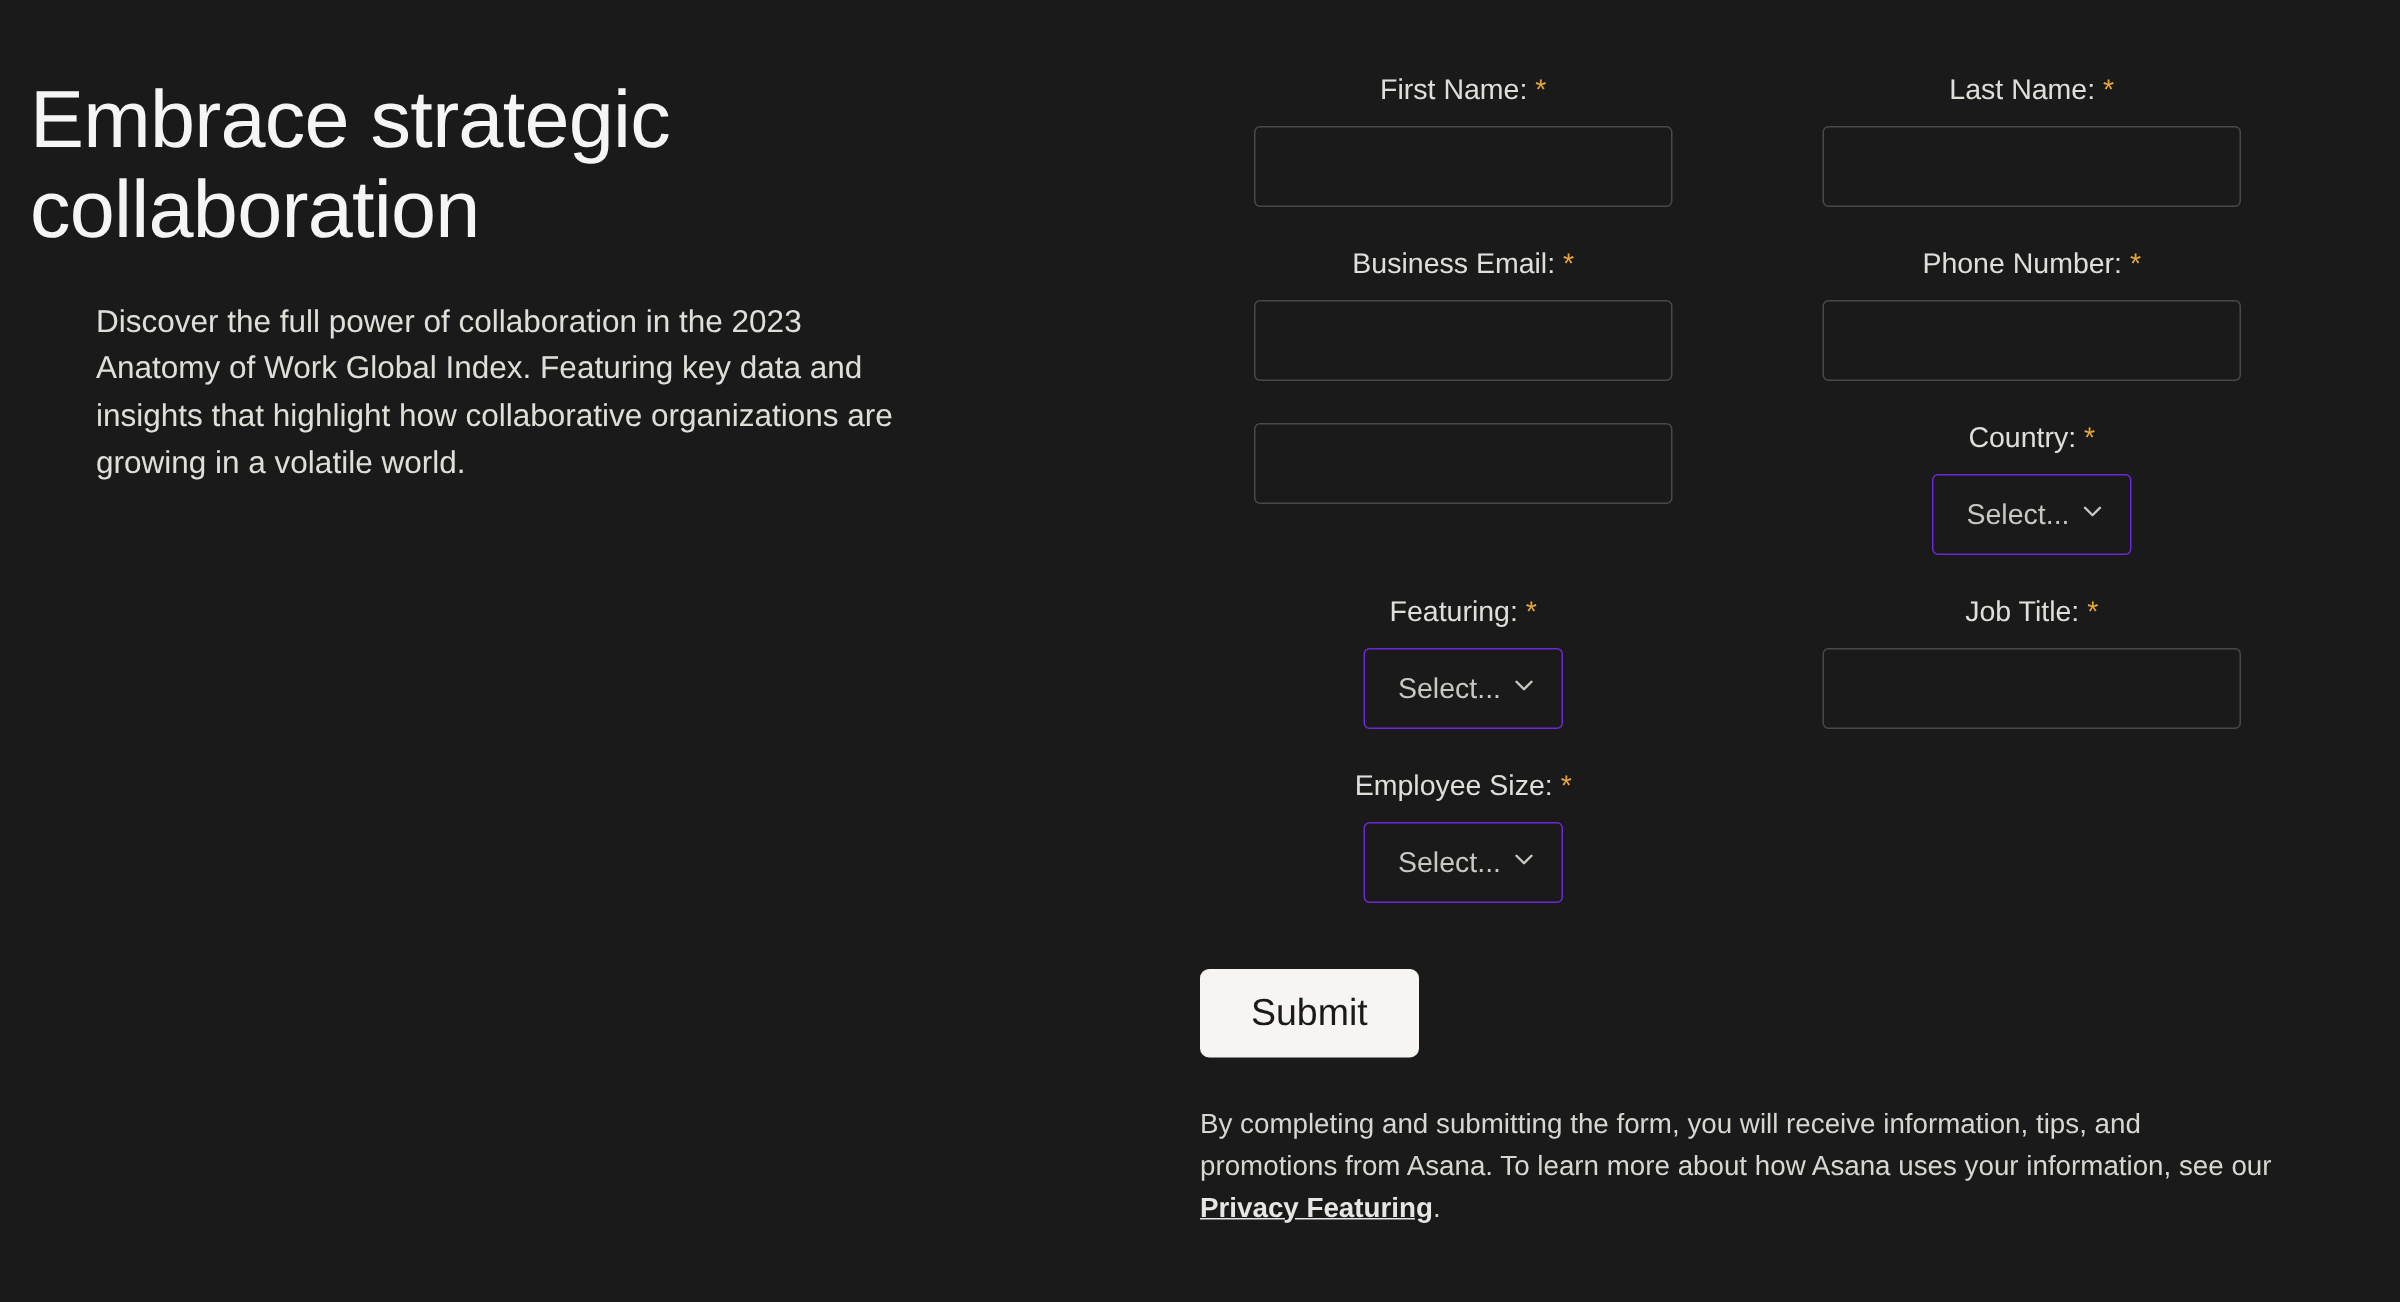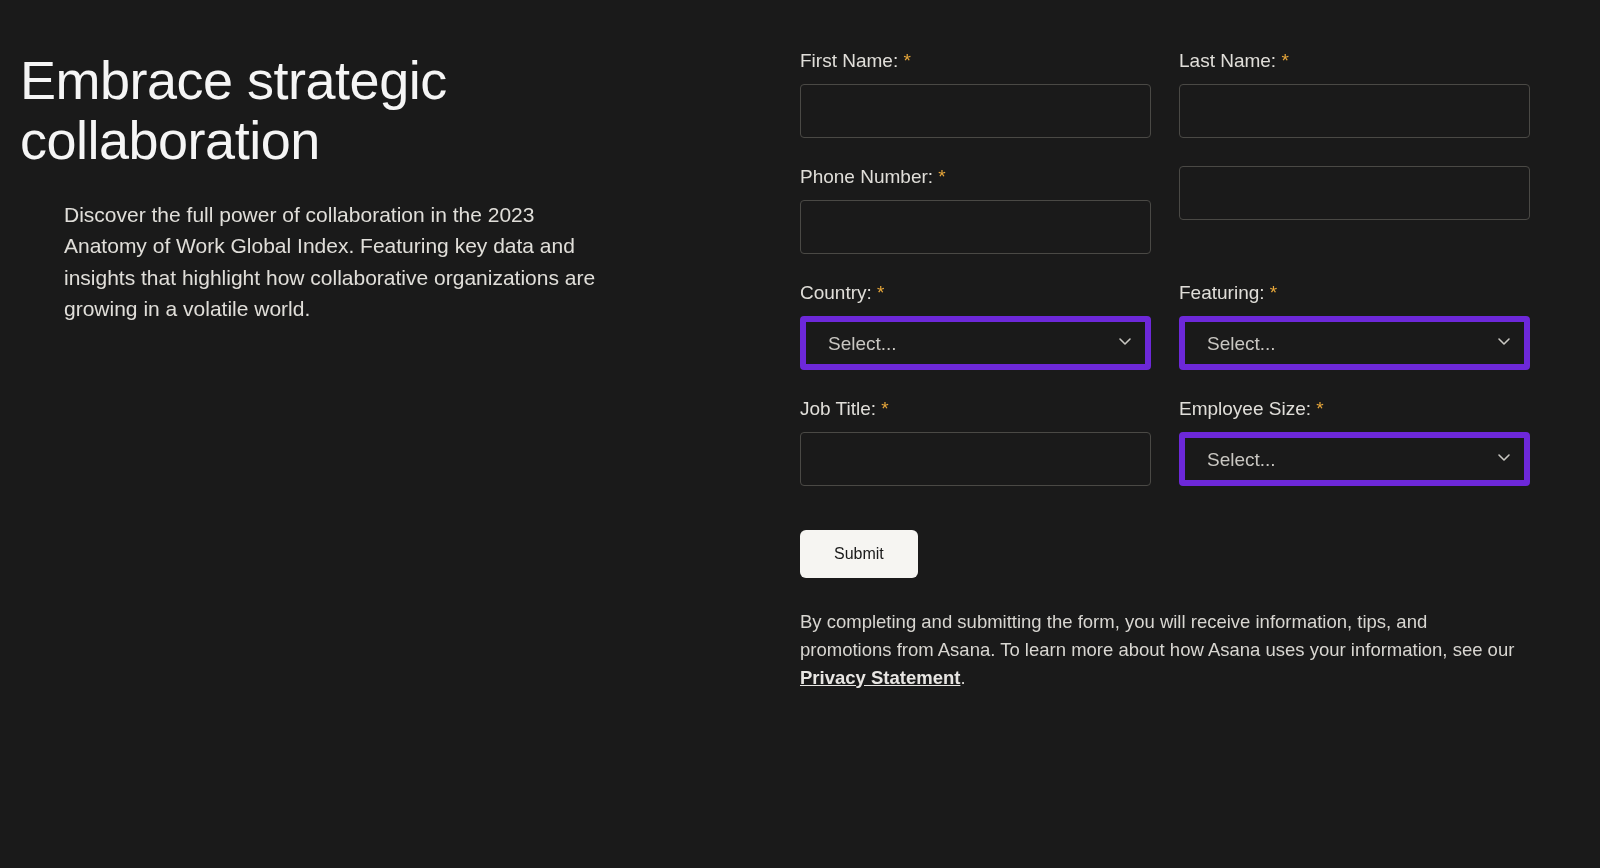--- a/index.html
+++ b/index.html
@@ -47,20 +47,21 @@
   }
   .form-grid {
     display: grid;
     grid-template-columns: 1fr 1fr;
     column-gap: 28px;
     row-gap: 28px;
   }
   .field {
     display: flex;
     flex-direction: column;
+    align-items: center;
   }
   .field.half {
     grid-column: span 1;
   }
   .label {
     font-size: 19px;
     color: #e0ded9;
     margin-bottom: 12px;
     font-weight: 400;
   }
@@ -78,21 +79,21 @@
     outline: none;
   }
   .select-wrap {
     position: relative;
     height: 54px;
   }
   .select {
     width: 100%;
     height: 54px;
     background: transparent;
-    border: 6px solid #6d28d9;
+    border: 1px solid #6d28d9;
     border-radius: 4px;
     color: #c9c7c2;
     font-size: 19px;
     padding: 0 40px 0 22px;
     appearance: none;
     -webkit-appearance: none;
     outline: none;
   }
   .select option {
     background: #1a1a1a;
@@ -105,21 +106,21 @@
     transform: translateY(-50%);
     pointer-events: none;
     color: #c9c7c2;
   }
   .submit-row {
     margin-top: 44px;
   }
   .submit-btn {
     background: #f6f5f2;
     color: #1a1a1a;
-    font-size: 16px;
+    font-size: 25px;
     font-weight: 500;
     border: none;
     border-radius: 6px;
     padding: 15px 34px;
     cursor: pointer;
   }
   .consent {
     margin-top: 30px;
     font-size: 18.5px;
     line-height: 1.5;
@@ -154,20 +155,27 @@
       </div>
 
       <div class="field half">
         <label class="label">
           <span>Last Name:</span>
           <span class="req">*</span>
         </label>
         <input type="text" class="input-text" style="">
       </div>
 
+      <div class="field half">
+        <label class="label">
+          <span>Business Email:</span>
+          <span class="req">*</span>
+        </label>
+        <input type="text" class="input-text" style="">
+      </div>
 
       <div class="field half">
         <label class="label">
           <span>Phone Number:</span>
           <span class="req">*</span>
         </label>
         <input type="text" class="input-text" style="">
       </div>
 
       <div class="field half">
@@ -233,16 +241,16 @@
         </div>
       </div>
 
     </div>
 
     <div class="submit-row">
       <button class="submit-btn">Submit</button>
     </div>
 
     <p class="consent">
-      <span>By completing and submitting the form, you will receive information, tips, and promotions from Asana. To learn more about how Asana uses your information, see our </span><a class="link">Privacy Statement</a><span>.</span>
+      <span>By completing and submitting the form, you will receive information, tips, and promotions from Asana. To learn more about how Asana uses your information, see our </span><a class="link">Privacy Featuring</a><span>.</span>
     </p>
   </div>
 </div>
 
 </body></html>

